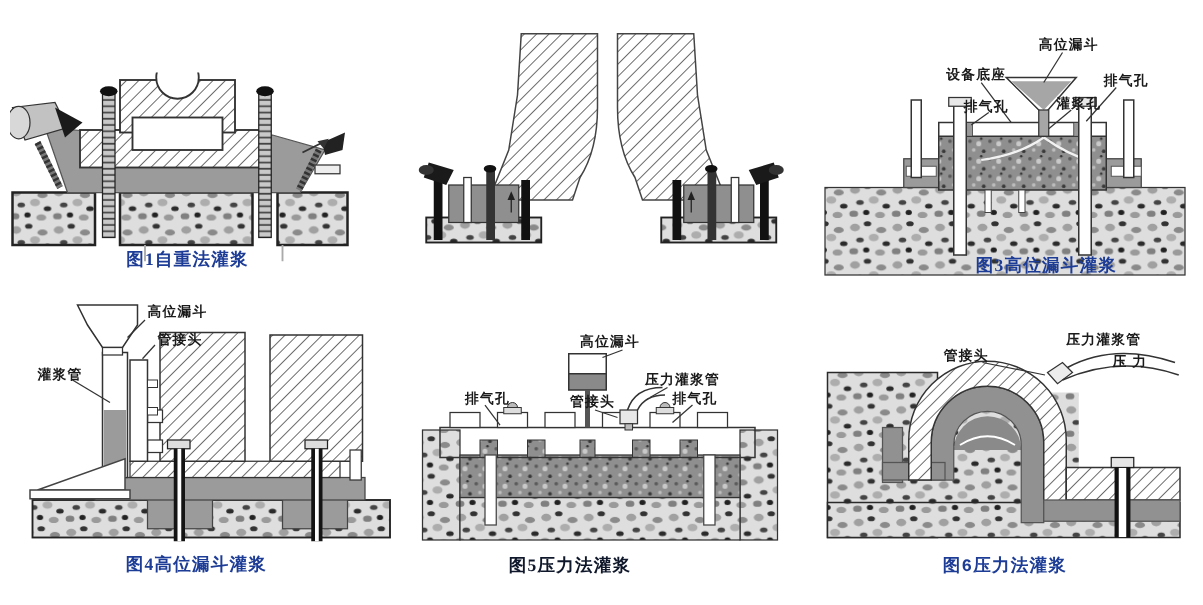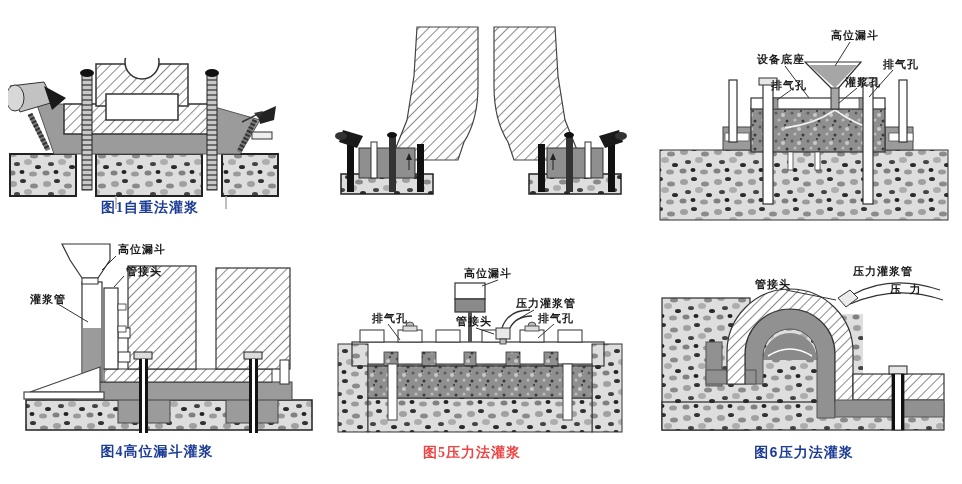--- a/index.html
+++ b/index.html
@@ -3,21 +3,21 @@
 <meta charset="utf-8">
 <style>
   html,body{margin:0;padding:0;background:#fff;}
   .canvas{position:relative;width:962px;height:484px;background:#ffffff;overflow:hidden;
           font-family:"Liberation Sans",sans-serif;}
   .fig{position:absolute;margin:0;padding:0;}
   .fig svg{display:block;}
   .caption{position:absolute;text-align:center;font-family:"Liberation Serif","DejaVu Serif",serif;
            font-weight:bold;font-size:14px;color:#1d3c96;letter-spacing:1px;white-space:nowrap;}
   .caption.sp{letter-spacing:4px;}
-  .lbl{position:absolute;font-family:Liberation Mono, monospace;font-size:11px;
+  .lbl{position:absolute;font-family:Liberation Serif, serif;font-size:11px;
        font-weight:bold;color:#1a1a1a;white-space:nowrap;letter-spacing:1px;}
 </style>
 </head>
 <body>
 
 <div class="canvas">
 
 <svg width="0" height="0" style="position:absolute" aria-hidden="true">
   <defs>
     <pattern id="hatch" patternUnits="userSpaceOnUse" width="7" height="7" patternTransform="rotate(45)">
@@ -174,20 +174,21 @@
       <line x1="212" y1="62" x2="194" y2="77" stroke="#333" stroke-width="1"></line>
       <line x1="248" y1="44" x2="224" y2="71" stroke="#333" stroke-width="1"></line>
     </g>
   </svg>
   <span class="lbl" style="left: 186px; top: 2px; color: rgb(26, 26, 26);">高位漏斗</span>
   <span class="lbl" style="left: 112px; top: 26px; color: rgb(26, 26, 26);">设备底座</span>
   <span class="lbl" style="left: 126px; top: 52px; color: rgb(26, 26, 26);">排气孔</span>
   <span class="lbl" style="left: 200px; top: 49px; color: rgb(26, 26, 26);">灌浆孔</span>
   <span class="lbl" style="left: 238px; top: 31px; color: rgb(26, 26, 26);">排气孔</span>
 </figure>
+<div class="caption" style="left: 727px; top: 204px; width: 220px; color: rgb(29, 60, 150);">图3高位漏斗灌浆</div>
 
 <figure class="fig" style="left:18px;top:240px;width:302px;height:202px">
   <svg viewBox="0 0 302 202" width="302" height="202">
     <g>
       <rect x="8" y="160" width="286" height="30" fill="url(#conc)" stroke="#222" stroke-width="1.5"></rect>
     </g>
     <g>
       <rect x="100" y="159" width="52" height="24" fill="#9b9b9b" stroke="#444" stroke-width="1"></rect>
       <rect x="208" y="159" width="52" height="24" fill="#9b9b9b" stroke="#444" stroke-width="1"></rect>
       <rect x="58" y="142" width="216" height="18" fill="#9b9b9b" stroke="#444" stroke-width="1"></rect>
@@ -289,21 +290,21 @@
       <line x1="146" y1="70" x2="164" y2="76" stroke="#333" stroke-width="1"></line>
       <line x1="224" y1="66" x2="208" y2="80" stroke="#333" stroke-width="1"></line>
     </g>
   </svg>
   <span class="lbl" style="left: 134px; top: 8px; color: rgb(26, 26, 26);">高位漏斗</span>
   <span class="lbl" style="left: 186px; top: 38px; color: rgb(26, 26, 26);">压力灌浆管</span>
   <span class="lbl" style="left: 42px; top: 53px; color: rgb(26, 26, 26);">排气孔</span>
   <span class="lbl" style="left: 126px; top: 56px; color: rgb(26, 26, 26);">管接头</span>
   <span class="lbl" style="left: 208px; top: 53px; color: rgb(26, 26, 26);">排气孔</span>
 </figure>
-<div class="caption" style="left: 372px; top: 444px; width: 200px; color: #ef4444;">图5压力法灌浆</div>
+<div class="caption" style="left: 356px; top: 444px; width: 200px; color: #0f172a;">图5压力法灌浆</div>
 
 <figure class="fig" style="left:648px;top:262px;width:306px;height:176px">
   <svg viewBox="0 0 306 176" width="306" height="176">
     <g>
       <rect x="14" y="36" width="88" height="132" fill="url(#conc)" stroke="#2a2a2a" stroke-width="1.2"></rect>
       <rect x="97" y="52" width="118" height="116" fill="url(#conc)"></rect>
       <rect x="14" y="140" width="282" height="28" fill="url(#conc)" stroke="#2a2a2a" stroke-width="1.2"></rect>
     </g>
     <g>
       <path d="M115,98 A27,27 0 0 1 169,98 Z" fill="#8a8a8a"></path>

